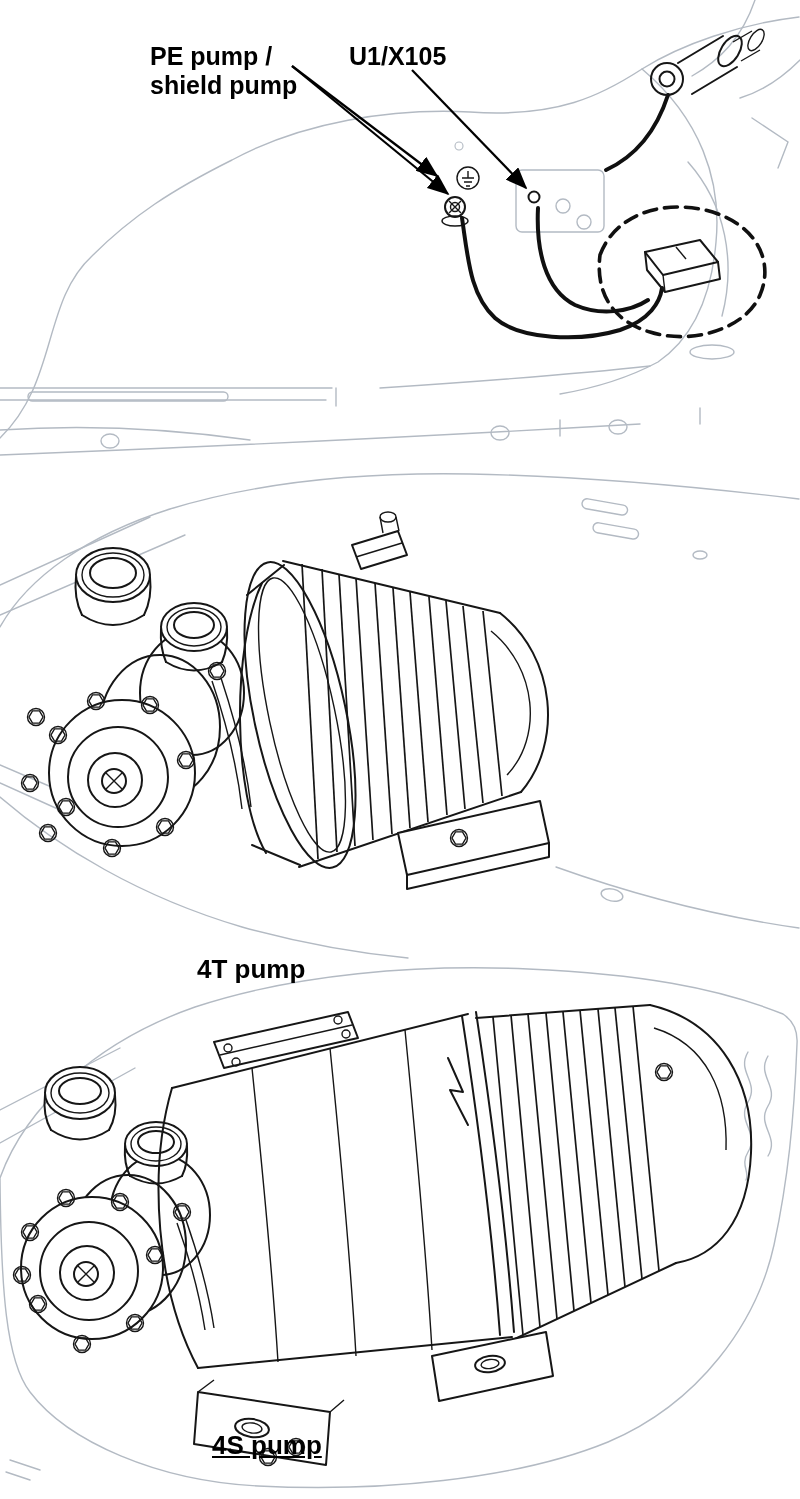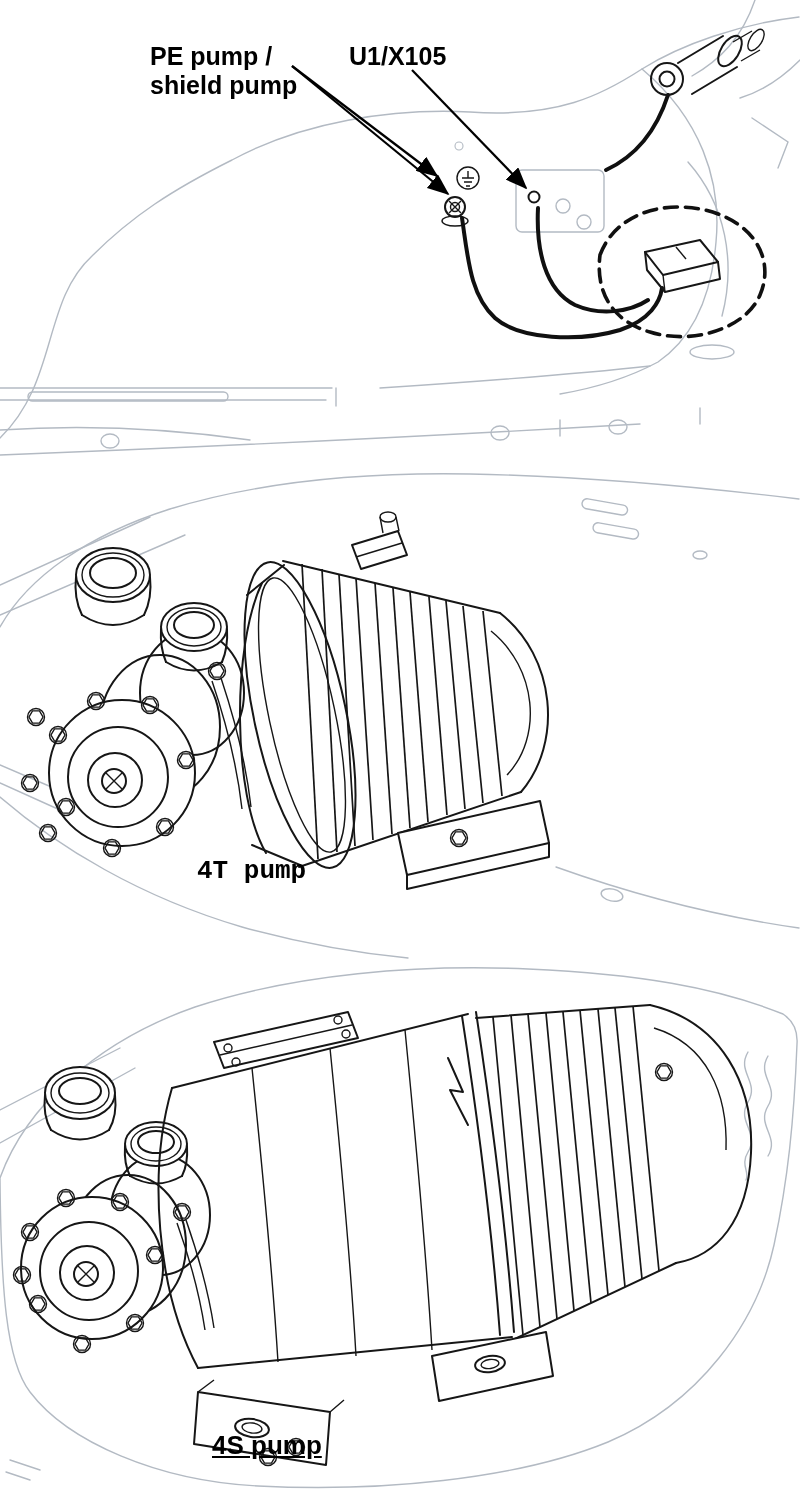--- a/index.html
+++ b/index.html
@@ -307,16 +307,16 @@
     </g>
   </svg>
 
   <div class="callout" style="left:150px;top:42px;">
     <div>PE pump /</div>
     <div>shield pump</div>
   </div>
 
   <div class="callout" style="left:337px;top:42px;margin-left:12px;">U1/X105</div>
 
-  <div class="caption" style="left:197px;top:856px;font-family:Liberation Mono, monospace;">4T pump</div>
+  <div class="caption" style="left:197px;top:954px;">4T pump</div>
 
   <div class="caption" style="left:212px;top:1430px;text-decoration:underline;">4S pump</div>
 </div>
 
 </body></html>

